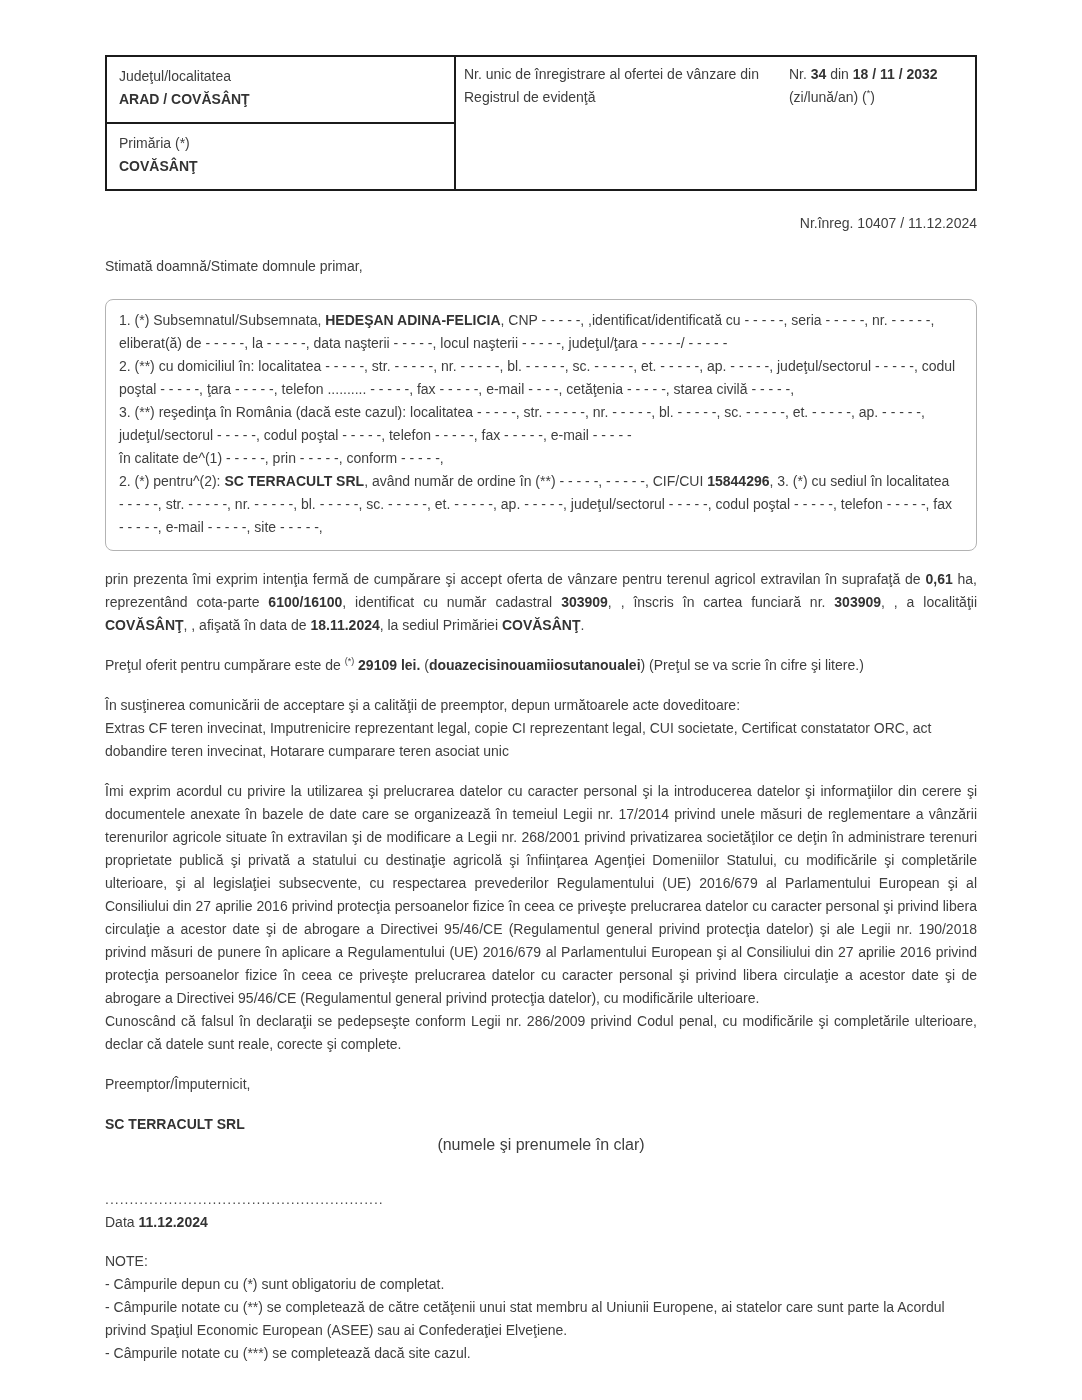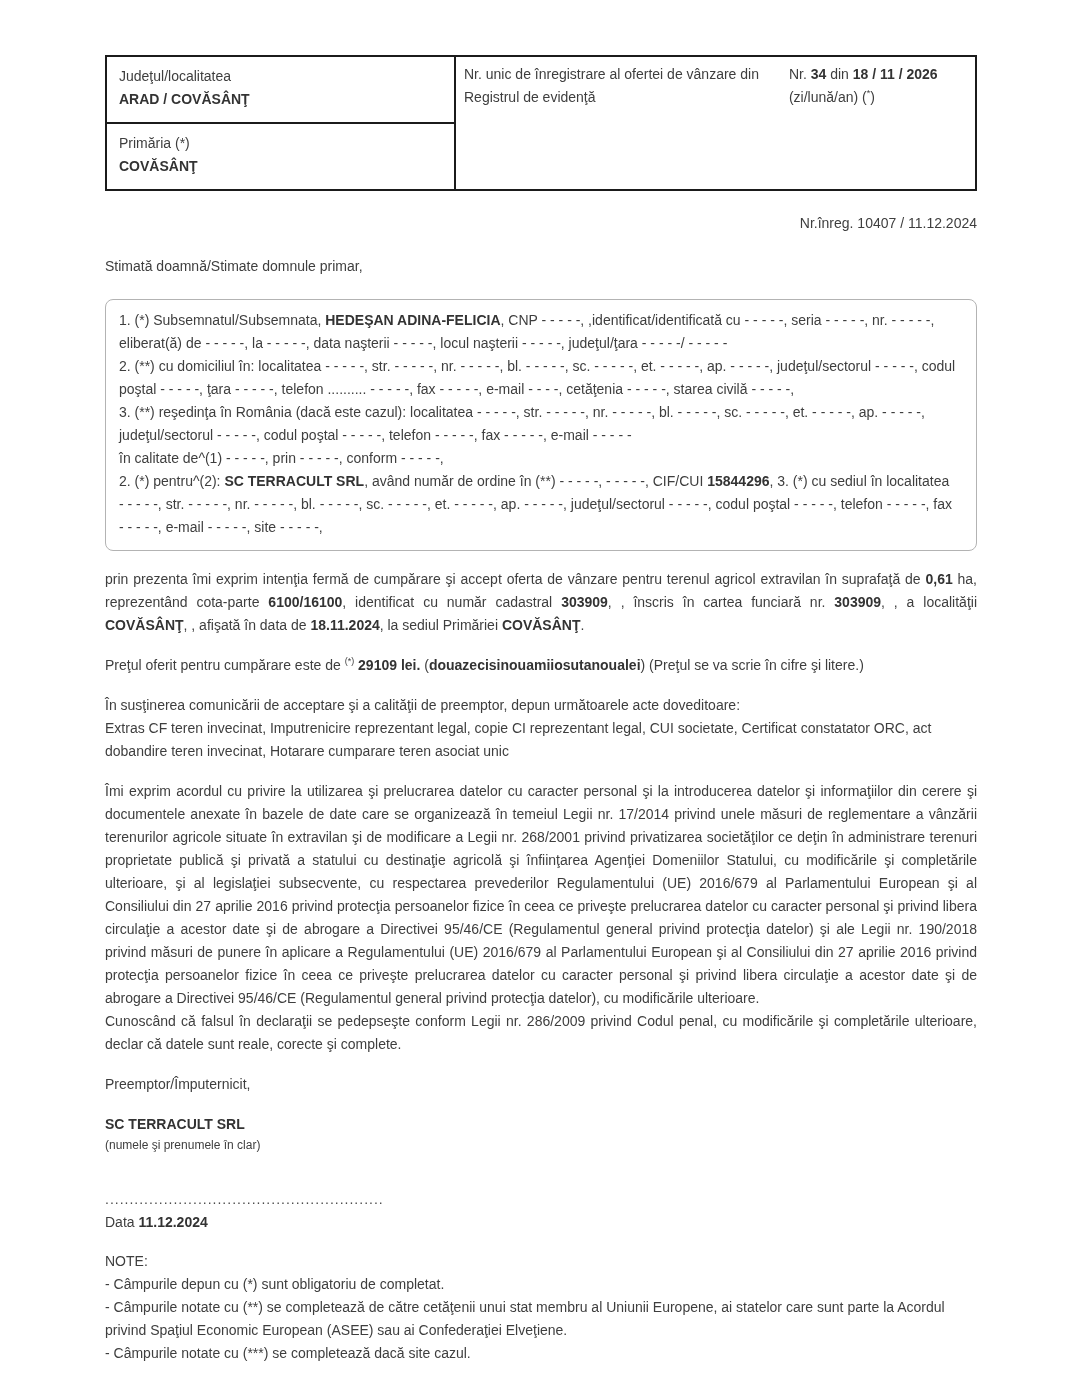--- a/index.html
+++ b/index.html
@@ -38,21 +38,21 @@
     margin-top: 21px;
     border: 1px solid #b3b3b3;
     border-radius: 8px;
     padding: 9px 20px 11px 13px;
   }
 
   .para { margin-top: 17px; }
   .justify { text-align: justify; }
 
   .sig-name { margin-top: 17px; }
-  .sig-hint { font-size: 12px; line-height: 18px; }
+  .sig-hint { font-size: 16px; line-height: 18px; text-align: center; }
   .dots-line { margin-top: 34px; color: #4a4a4a; letter-spacing: 1px; }
   .date-line { }
   .notes { margin-top: 16px; }
 </style>
 </head>
 <body>
 
 <div class="page">
 
   <div class="header-table">
@@ -61,21 +61,21 @@
         <div>Judeţul/localitatea</div>
         <div class="bold">ARAD / COVĂSÂNŢ</div>
       </div>
       <div class="ht-cell second">
         <div>Primăria (*)</div>
         <div class="bold">COVĂSÂNŢ</div>
       </div>
     </div>
     <div class="ht-right">
       <div>Nr. unic de înregistrare al ofertei de vânzare din Registrul de evidenţă</div>
-      <div><span>Nr. </span><span class="bold">34</span><span> din </span><span class="bold">18 / 11 / 2026</span><span> (zi/lună/an) (</span><sup>*</sup><span>)</span></div>
+      <div><span>Nr. </span><span class="bold">34</span><span> din </span><span class="bold">18 / 11 / 2032</span><span> (zi/lună/an) (</span><sup>*</sup><span>)</span></div>
     </div>
   </div>
 
   <div class="reg-line">Nr.înreg. 10407 / 11.12.2024</div>
 
   <div class="salutation">Stimată doamnă/Stimate domnule primar,</div>
 
   <div class="decl-box">
     <div><span>1. (*) Subsemnatul/Subsemnata, </span><span class="bold">HEDEŞAN ADINA-FELICIA</span><span>, CNP - - - - -, ,identificat/identificată cu - - - - -, seria - - - - -, nr. - - - - -, eliberat(ă) de - - - - -, la - - - - -, data naşterii - - - - -, locul naşterii - - - - -, judeţul/ţara - - - - -/ - - - - -</span></div>
     <div><span>2. (**) cu domiciliul în: localitatea - - - - -, str. - - - - -, nr. - - - - -, bl. - - - - -, sc. - - - - -, et. - - - - -, ap. - - - - -, judeţul/sectorul - - - - -, codul poştal - - - - -, ţara - - - - -, telefon .......... - - - - -, fax - - - - -, e-mail - - - -, cetăţenia - - - - -, starea civilă - - - - -,</span></div>

